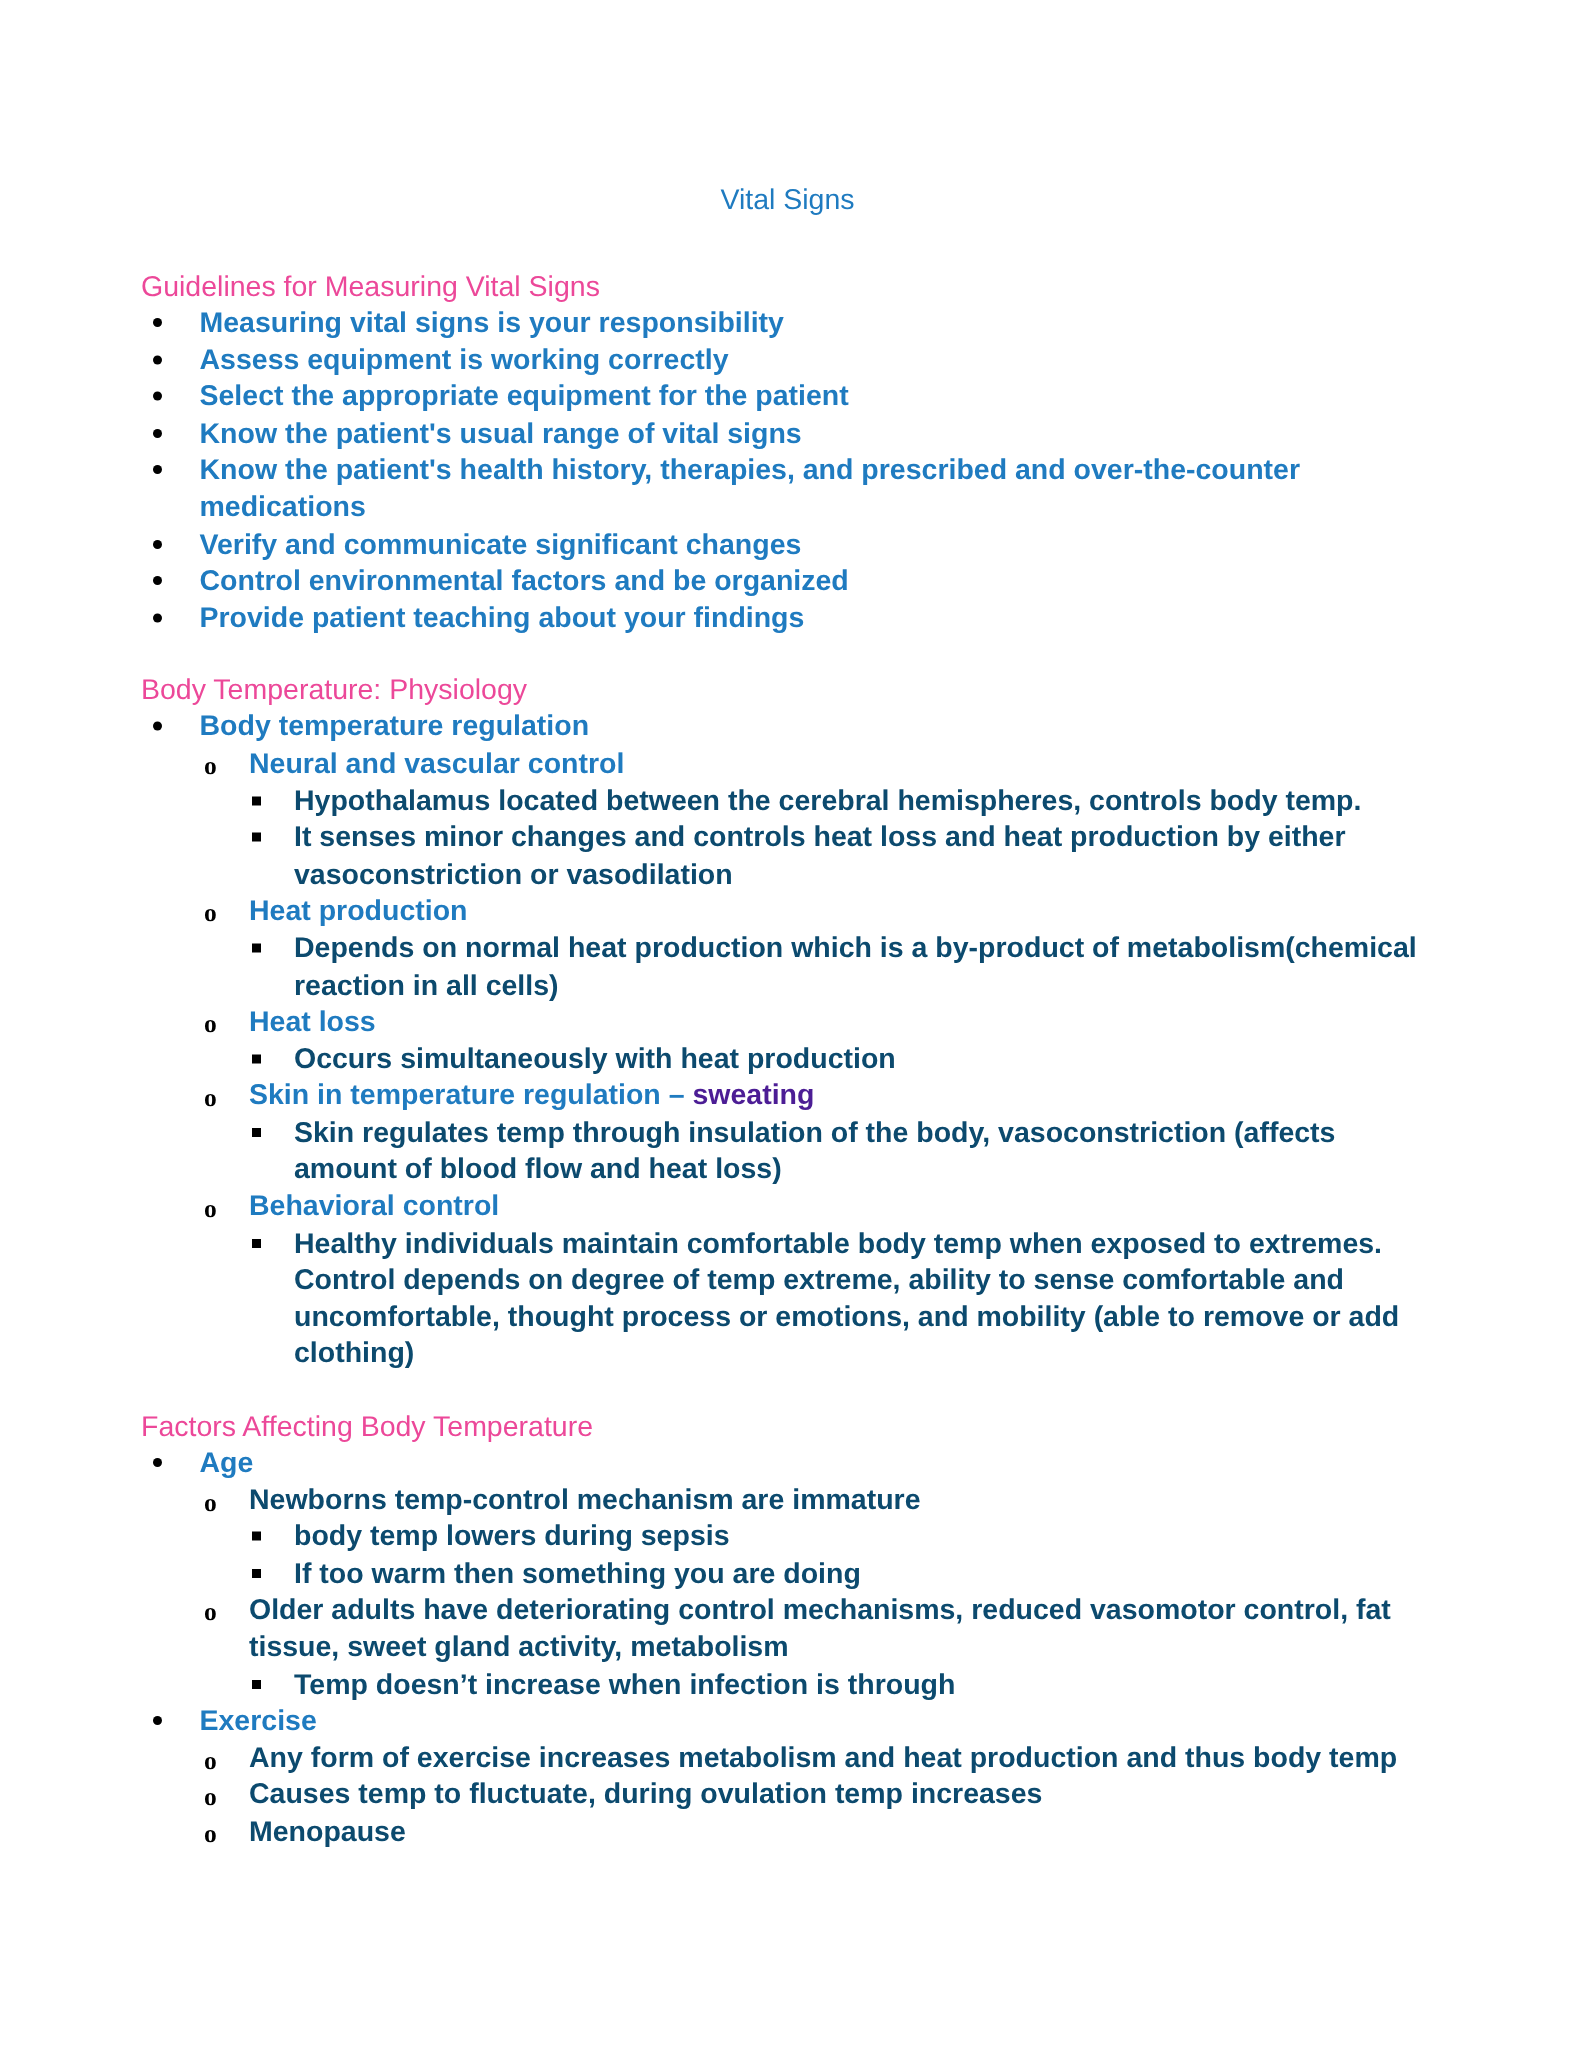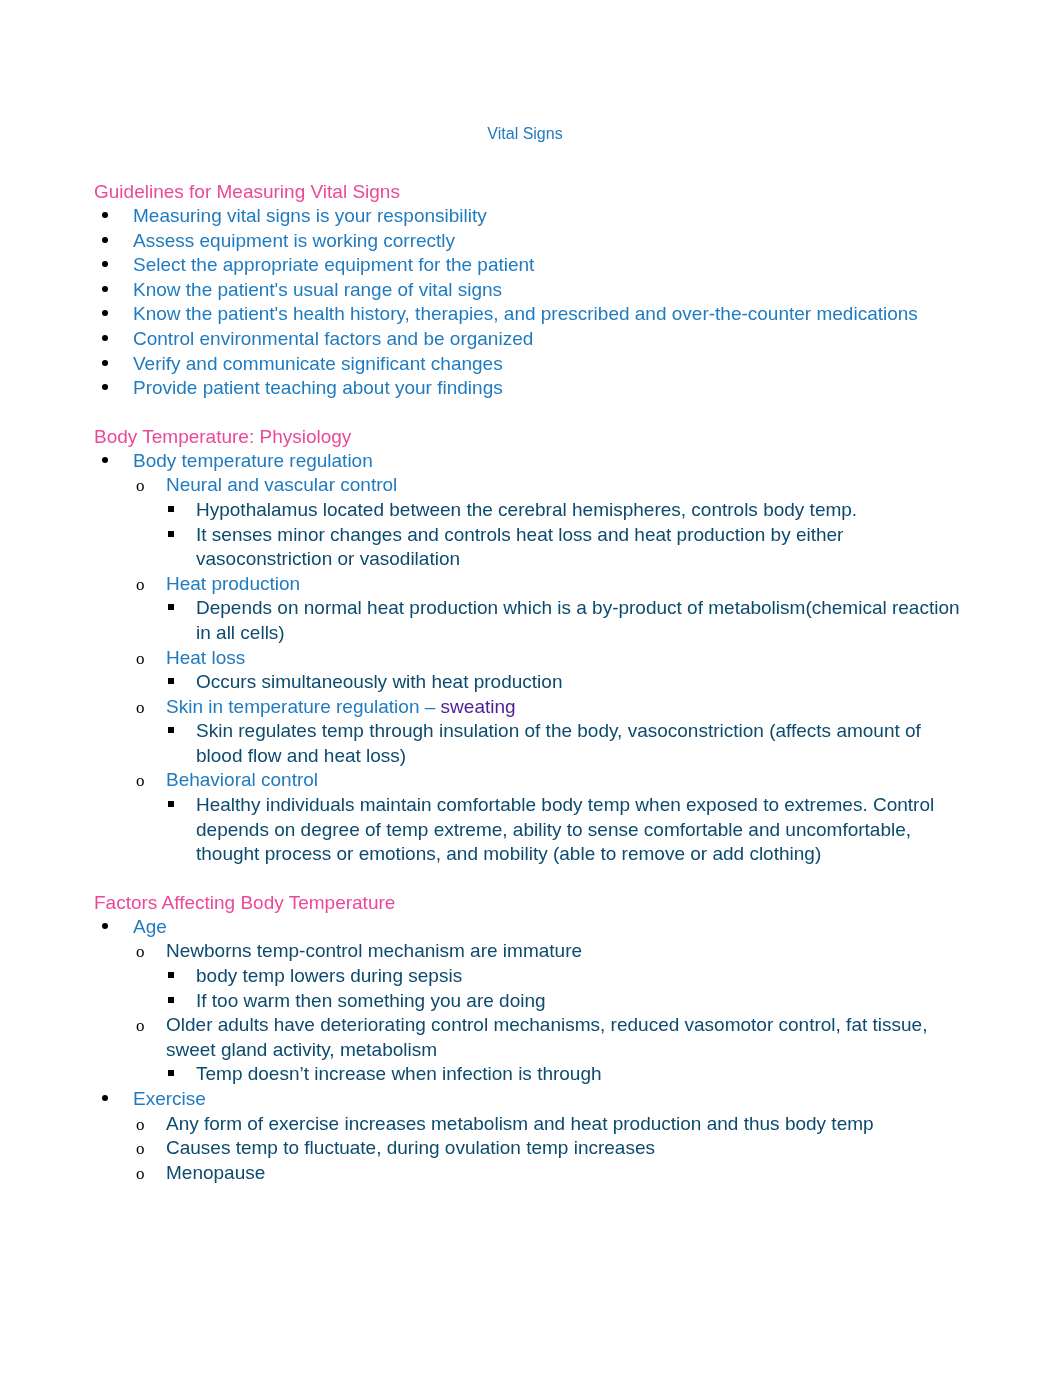--- a/index.html
+++ b/index.html
@@ -17,21 +17,21 @@
     position: relative;
     width: 1062px;
     height: 1377px;
     background: #ffffff;
     box-sizing: border-box;
     padding: 122px 100px 0 94px;
   }
   .doc-title {
     text-align: center;
     color: #1F7BC0;
-    font-size: 16px;
+    font-size: 19px;
     line-height: 24px;
     margin: 0 0 34px 0;
     padding-right: 6px;
   }
   .section-heading {
     color: #ec4899;
     font-size: 19px;
     line-height: 24px;
     margin: 0;
   }
@@ -40,20 +40,21 @@
   }
   ul.lvl {
     list-style: none;
     margin: 0;
     padding: 0;
   }
   li.item {
     position: relative;
     font-size: 19px;
     line-height: 24.6px;
+    font-weight: bold;
   }
   
   li.l1 {
     padding-left: 33px;
     margin-left: 6px;
   }
   li.l1 > .marker {
     position: absolute;
     left: 0;
     top: 0;
@@ -131,25 +132,25 @@
     <li class="item l1">
       <span class="marker"></span>
       <span class="txt-blue">Know the patient's usual range of vital signs</span>
     </li>
     <li class="item l1">
       <span class="marker"></span>
       <span class="txt-blue">Know the patient's health history, therapies, and prescribed and over-the-counter medications</span>
     </li>
     <li class="item l1">
       <span class="marker"></span>
+      <span class="txt-blue">Verify and communicate significant changes</span>
+    </li>
+    <li class="item l1">
+      <span class="marker"></span>
       <span class="txt-blue">Control environmental factors and be organized</span>
-    </li>
-    <li class="item l1">
-      <span class="marker"></span>
-      <span class="txt-blue">Verify and communicate significant changes</span>
     </li>
     <li class="item l1">
       <span class="marker"></span>
       <span class="txt-blue">Provide patient teaching about your findings</span>
     </li>
   </ul>
 
   <div class="blank-line"></div>
 
   <div class="section-heading">Body Temperature: Physiology</div>

